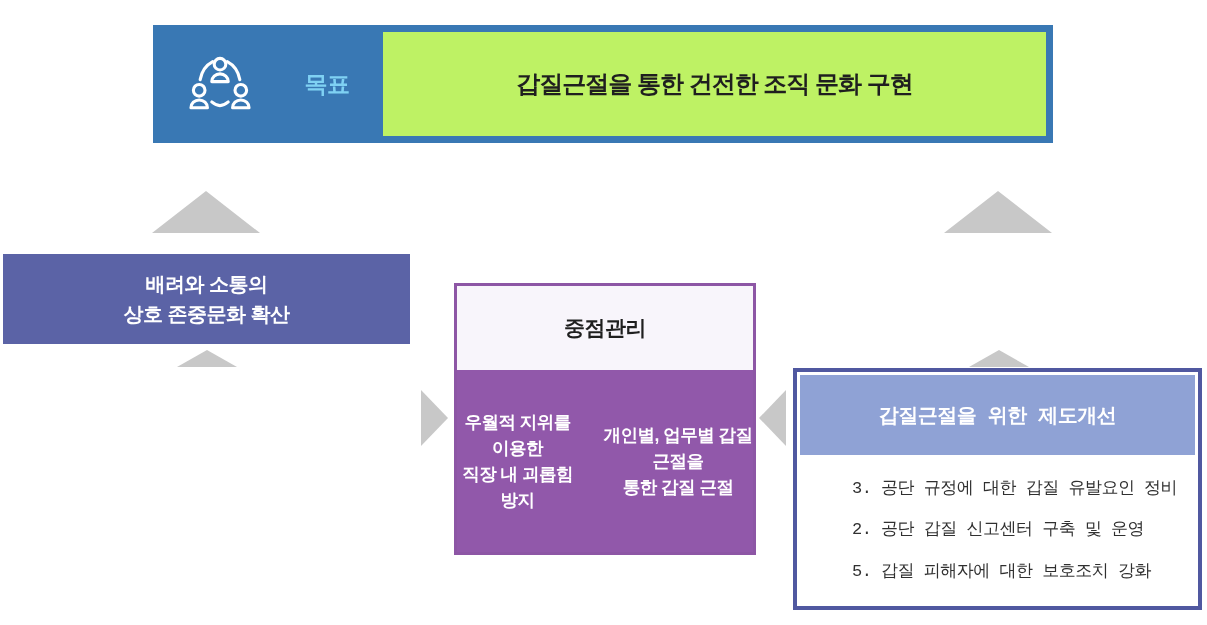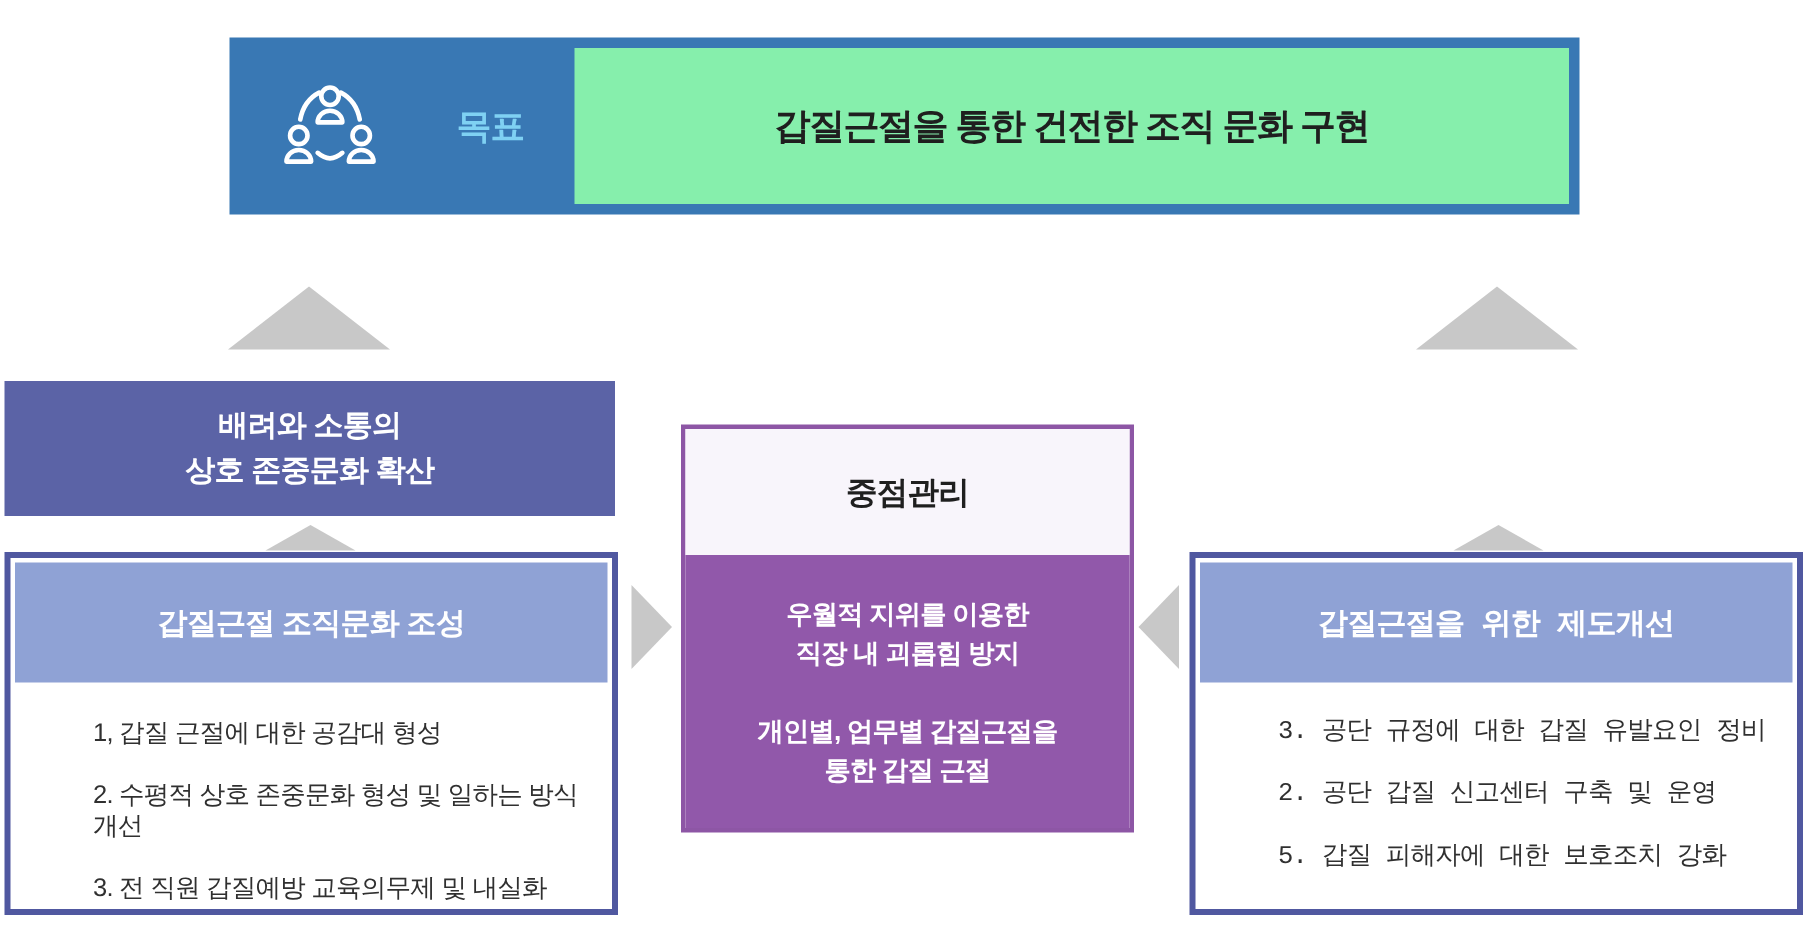--- a/index.html
+++ b/index.html
@@ -31,21 +31,21 @@
   .goal-label {
     color: #7fd1f3;
     font-size: 23px;
     font-weight: 700;
     letter-spacing: -0.5px;
     margin-left: 35px;
   }
   .goal-title-box {
     position: absolute;
     left: 230px; top: 7px; right: 7px; bottom: 7px;
-    background: #86efac;
+    background: #bef264;
     display: flex; align-items: center; justify-content: center;
   }
   .goal-title {
     color: #1f1f1f;
     font-size: 24px;
     font-weight: 700;
     letter-spacing: -1px;
   }
 
   
@@ -142,21 +142,21 @@
   }
   .center-title {
     color: #1f1f1f;
     font-size: 21px;
     font-weight: 700;
     letter-spacing: -0.5px;
   }
   .center-body {
     flex: 1;
     background: #9158aa;
-    display: flex; flex-direction: column;
+    display: flex; flex-direction: row;
     align-items: center; justify-content: center;
     gap: 25px;
   }
   .center-par {
     color: #ffffff;
     font-size: 17.5px;
     font-weight: 600;
     letter-spacing: -0.5px;
     line-height: 1.5;
     text-align: center;
@@ -197,28 +197,20 @@
   <div class="tri-up-big left"></div>
   <div class="tri-up-big right"></div>
 
   <div class="side-header left">배려와 소통의
 상호 존중문화 확산</div>
 
 
   <div class="tri-up-small left"></div>
   <div class="tri-up-small right"></div>
 
-  <div class="detail-box left">
-    <div class="detail-box-header">갑질근절 조직문화 조성</div>
-    <ul class="detail-list">
-      <li>1, 갑질 근절에 대한 공감대 형성</li>
-      <li>2. 수평적 상호 존중문화 형성 및 일하는 방식 개선</li>
-      <li>3. 전 직원 갑질예방 교육의무제 및 내실화</li>
-    </ul>
-  </div>
 
   <div class="center-box">
     <div class="center-top">
       <span class="center-title">중점관리</span>
     </div>
     <div class="center-body">
       <div class="center-par">우월적 지위를 이용한
 직장 내 괴롭힘 방지</div>
       <div class="center-par">개인별, 업무별 갑질근절을
 통한 갑질 근절</div>

